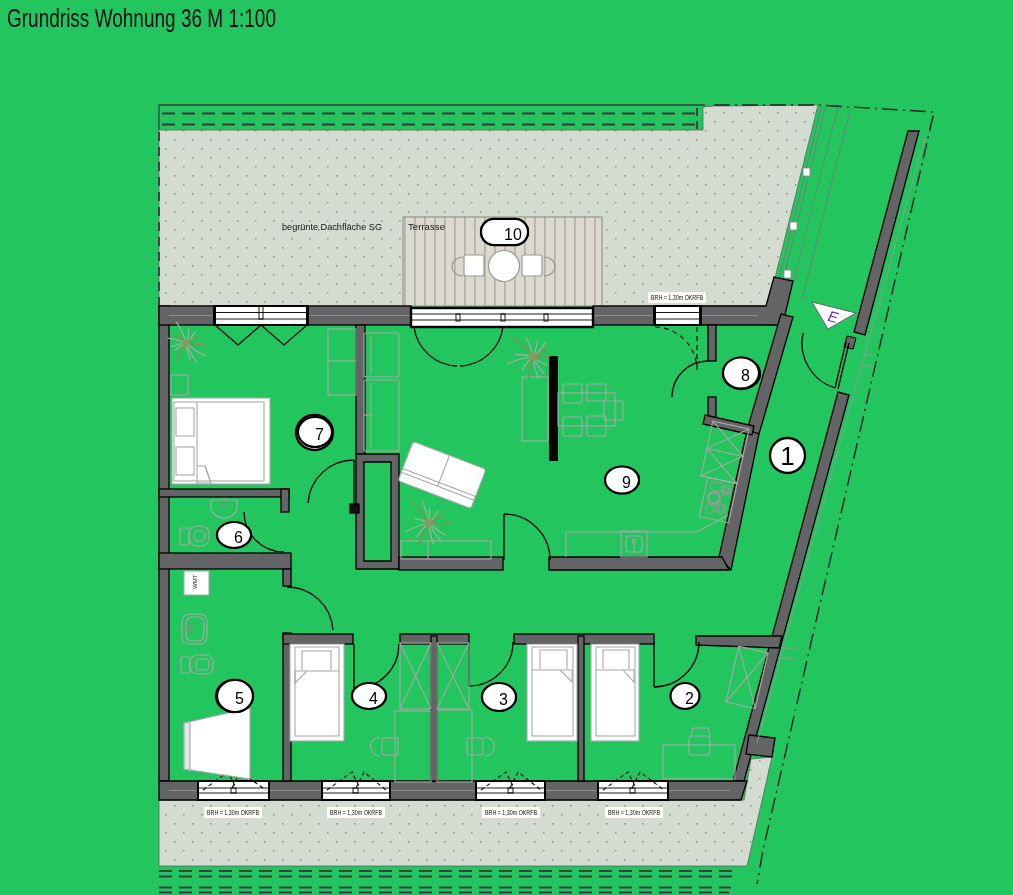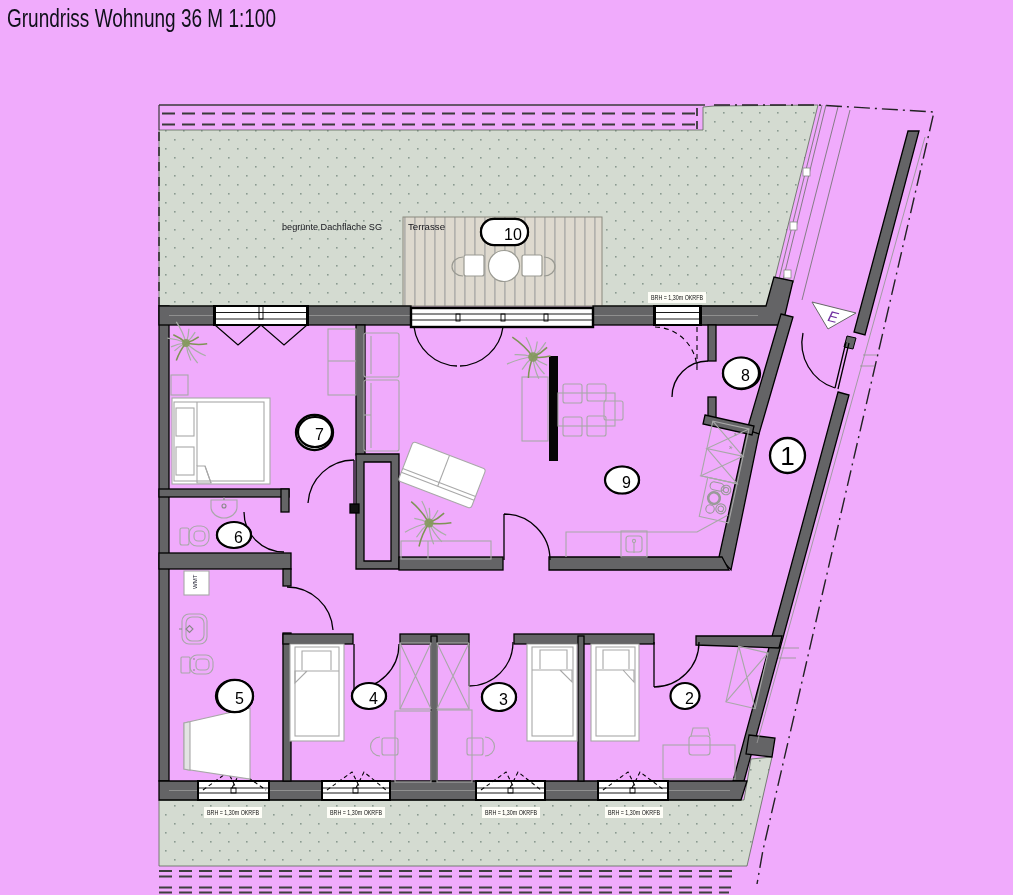--- a/index.html
+++ b/index.html
@@ -1,16 +1,16 @@
 <!DOCTYPE html>
 <html><head>
 <meta charset="utf-8">
 <style>
 html,body{margin:0;padding:0;background:#fff;}
-#page{position:relative;width:1013px;height:895px;background:#f0abfc;overflow:hidden;
+#page{position:relative;width:1013px;height:895px;background:#22c55e;overflow:hidden;
  font-family:"Liberation Sans",sans-serif;}
 svg{position:absolute;top:0;left:0;}
 </style>
 </head>
 <body>
 <div id="page">
 <svg width="1013" height="895" viewBox="0 0 1013 895">
 <defs>
 <pattern id="dots" width="18" height="18" patternUnits="userSpaceOnUse">
  <rect width="18" height="18" fill="#d4dbd1"></rect>

